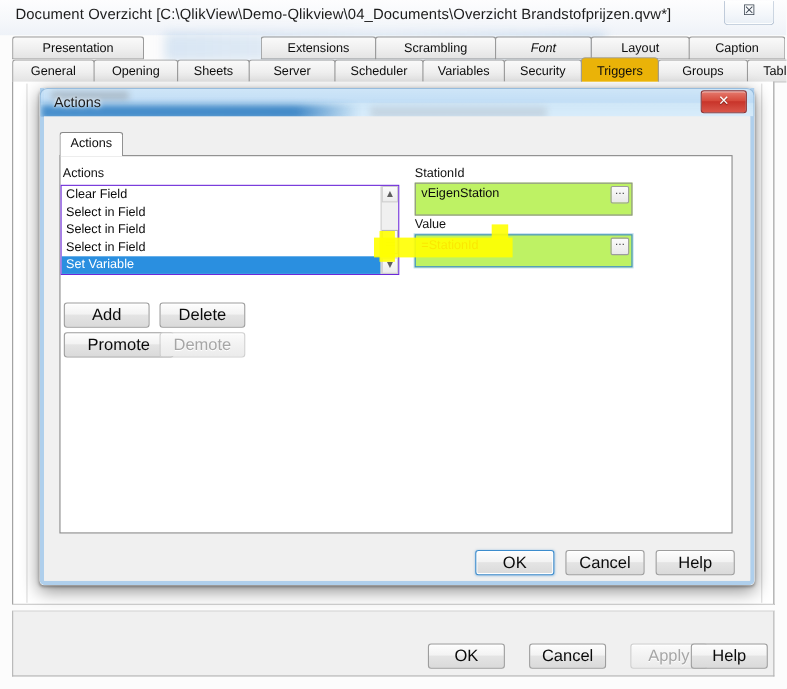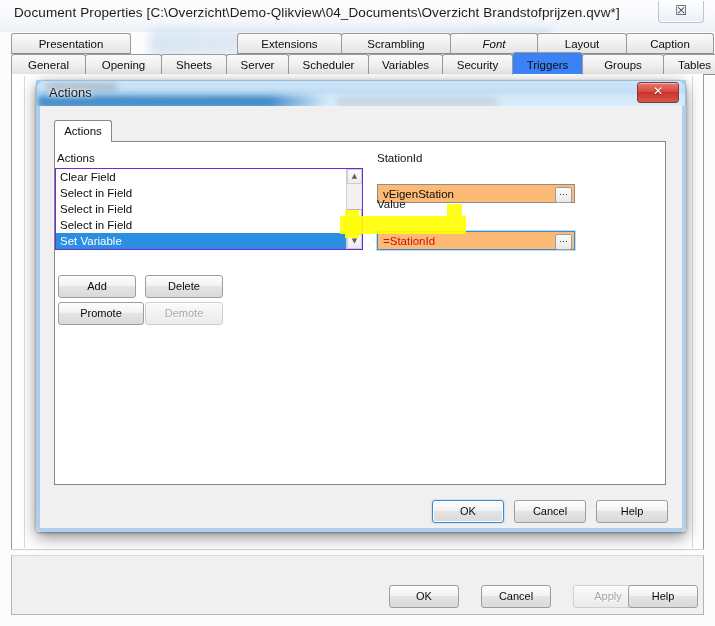--- a/index.html
+++ b/index.html
@@ -87,21 +87,21 @@
     font-size: 11.5px;
     color: #0d0d0d;
     background: linear-gradient(to bottom, #fafafa 0%, #f0f0f0 50%, #e4e4e4 100%);
     border: 1px solid #9a9a9a;
     border-bottom: 1px solid #8d8d8d;
     border-radius: 3px 3px 0 0;
     margin-right: -1px;
     box-sizing: border-box;
   }
   .tab.active {
-    background: #3b82f6;
+    background: #eab308;
     border-bottom: 1px solid #ffffff;
     z-index: 5;
     height: 23px;
     margin-top: -2px;
     line-height: 24px;
     border-radius: 4px 4px 0 0;
   }
   .tabpanel-top {
     position: absolute;
     left: 11px; top: 74px;
@@ -133,21 +133,21 @@
     background: #f0f0f0;
     border: 1px solid #b4b4b4;
     border-top: 1px solid #d8d8d8;
     box-sizing: border-box;
   }
   .btn {
     position: absolute;
     height: 23px;
     line-height: 21px;
     text-align: center;
-    font-size: 11px;
+    font-size: 15px;
     color: #0b0b0b;
     background: linear-gradient(to bottom, #fdfdfd 0%, #f3f3f3 45%, #e4e4e4 50%, #dadada 100%);
     border: 1px solid #9d9d9d;
     border-radius: 3px;
     box-sizing: border-box;
     box-shadow: inset 0 1px 0 rgba(255,255,255,.85);
   }
   .btn.disabled {
     color: #a6a6a6;
     background: linear-gradient(to bottom, #fbfbfb 0%, #f2f2f2 50%, #ebebeb 100%);
@@ -343,25 +343,24 @@
     background:
       linear-gradient(to bottom,
         #9a9a9a 0, #9a9a9a 1px, transparent 1px, transparent 3px,
         #9a9a9a 3px, #9a9a9a 4px, transparent 4px, transparent 6px,
         #9a9a9a 6px, #9a9a9a 7px);
   }
 
   
   .field {
     position: absolute;
-    height: 19px;
-    background: #fdba74;
+    height: 30px;
+    background: #bef264;
     border: 1px solid #8d8d8d;
     box-sizing: border-box;
-    margin-top: 18px;
   }
   .field.focused {
     border: 1px solid #3c8ccd;
     box-shadow: 0 0 0 1px rgba(110,175,225,.45);
   }
   .field .val {
     position: absolute;
     left: 5px; top: 3px;
     font-size: 11.5px;
     color: #0b0b0b;
@@ -390,42 +389,42 @@
     opacity: .9;
     pointer-events: none;
   }
 </style>
 </head>
 <body>
 
 <div id="root">
 
   <div class="win-titlebar">
-    <div class="win-title-text">Document Properties [C:\Overzicht\Demo-Qlikview\04_Documents\Overzicht Brandstofprijzen.qvw*]</div>
+    <div class="win-title-text">Document Overzicht [C:\QlikView\Demo-Qlikview\04_Documents\Overzicht Brandstofprijzen.qvw*]</div>
     <div class="win-close">
       <div class="glyph">☒</div>
     </div>
   </div>
   <div class="bg-smudge"></div>
 
   <div class="tabstrip">
     <div class="tabrow row1">
         <div class="tab" style="width: 120px;"><span>Presentation</span></div>
         <div class="tab" style="width: 108px; margin-top: 44px;"><span>Number</span></div>
         <div class="tab" style="width: 105px;"><span>Extensions</span></div>
         <div class="tab" style="width: 110px;"><span>Scrambling</span></div>
         <div class="tab" style="width: 88px; font-style: italic;"><span>Font</span></div>
         <div class="tab" style="width: 90px;"><span>Layout</span></div>
         <div class="tab" style="width: 88px;"><span>Caption</span></div>
       </div>
     <div class="tabrow row2">
         <div class="tab" style="width: 75px;"><span>General</span></div>
         <div class="tab" style="width: 77px;"><span>Opening</span></div>
         <div class="tab" style="width: 66px;"><span>Sheets</span></div>
-        <div class="tab" style="width: 63px;"><span>Server</span></div>
+        <div class="tab" style="width: 79px;"><span>Server</span></div>
         <div class="tab" style="width: 81px;"><span>Scheduler</span></div>
         <div class="tab" style="width: 75px;"><span>Variables</span></div>
         <div class="tab" style="width: 71px;"><span>Security</span></div>
         <div class="tab active" style="width: 71px;"><span>Triggers</span></div>
         <div class="tab" style="width: 82px;"><span>Groups</span></div>
         <div class="tab" style="width: 63px;"><span>Tables</span></div>
         <div class="tab" style="width: 56px;"></div>
       </div>
   </div>
 
@@ -475,21 +474,21 @@
       <div class="sb-thumb">
           <div class="grip"></div>
         </div>
       <div class="sb-arrow down">▼</div>
     </div>
   </div>
 
   <div id="list-buttons">
       <div class="btn" style="left: 58px; top: 275px; width: 78px;">Add</div>
       <div class="btn" style="left: 145px; top: 275px; width: 78px;">Delete</div>
-      <div class="btn" style="left: 58px; top: 302px; width: 86px;">Promote</div>
+      <div class="btn" style="left: 58px; top: 302px; width: 100px;">Promote</div>
       <div class="btn disabled" style="left: 145px; top: 302px; width: 78px;">Demote</div>
     </div>
 
   <div class="lbl" style="left:377px; top:152px;">StationId</div>
   <div class="field" style="left:377px; top:166px; width:198px;">
     <div class="val">vEigenStation</div>
     <div class="ellipsis-btn">…</div>
   </div>
 
   <div class="lbl" style="left:377px; top:198px;">Value</div>

